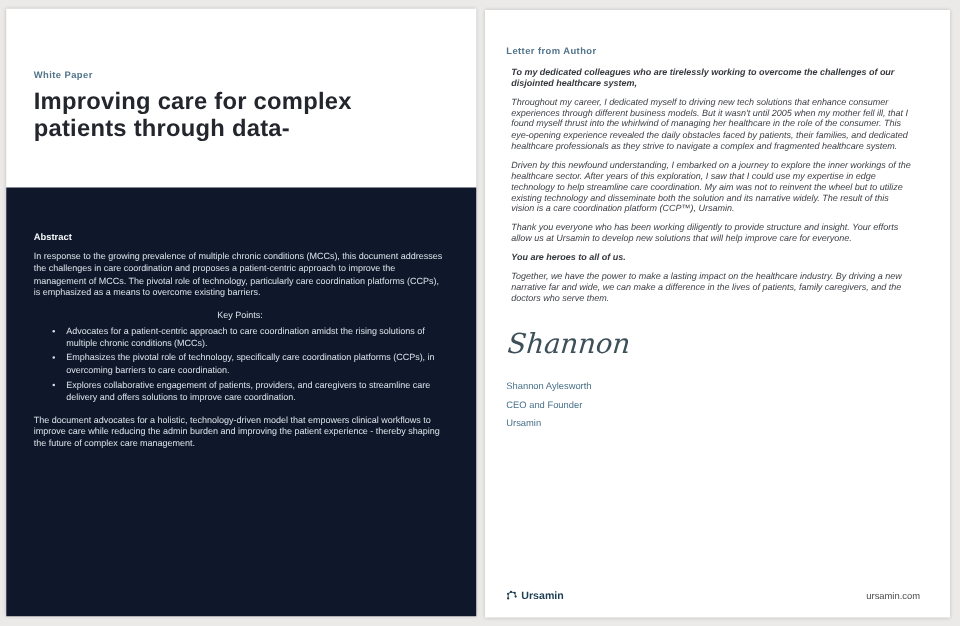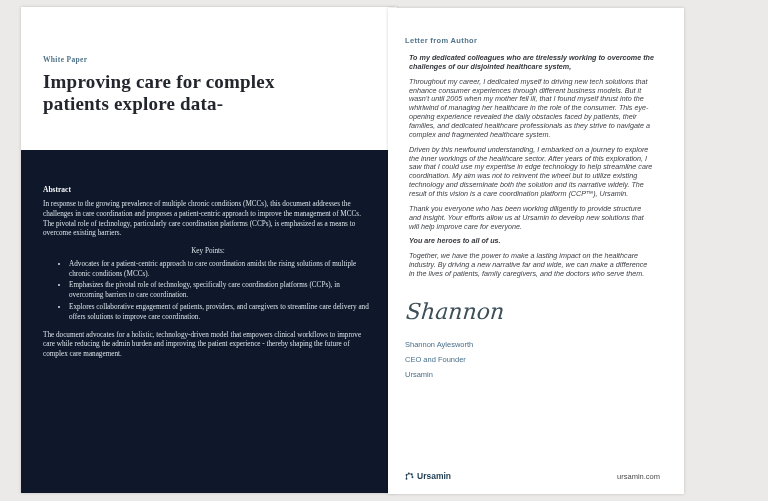--- a/index.html
+++ b/index.html
@@ -9,22 +9,22 @@
     font-family:"Liberation Sans", sans-serif;
     overflow:hidden;
     position:relative;
   }
   .spread { position:relative; width:768px; height:501px; }
   .page {
     position:absolute;
     background:#ffffff;
     box-shadow:0 0 3px rgba(0,0,0,0.18);
   }
-  .page-left  { left:21px;   top:7px; width:376px; height:486px;font-family:Liberation Serif, serif; }
-  .page-right { left:388px; top:8px; width:296px; height:486px; }
+  .page-left  { left:5px;   top:7px; width:376px; height:486px; }
+  .page-right { left:388px; top:8px; width:372px; height:486px; }
 
   
   .title-block { padding:48px 22px 0 22px; }
   .eyebrow {
     font-size:7.5px; font-weight:600; color:#51748a; letter-spacing:0.35px;
   }
   .title {
     margin:7px 0 0; font-size:19px; line-height:1.18; font-weight:600;
     color:#23262d; letter-spacing:0.2px;
   }
@@ -78,21 +78,21 @@
 </head>
 <body>
 
 <div class="spread">
 
   <div class="page page-left">
     <div class="title-block">
       <div class="eyebrow">White Paper</div>
       <h1 class="title">
         <span>Improving care for complex</span>
-        <span>patients explore data-</span>
+        <span>patients through data-</span>
       </h1>
     </div>
 
     <div class="abstract-box">
       <div class="box-heading">Abstract</div>
       <p class="box-para">In response to the growing prevalence of multiple chronic conditions (MCCs), this document addresses the challenges in care coordination and proposes a patient-centric approach to improve the management of MCCs. The pivotal role of technology, particularly care coordination platforms (CCPs), is emphasized as a means to overcome existing barriers.</p>
       <div class="box-subheading">Key Points:</div>
       <ul class="key-points">
         <li>Advocates for a patient-centric approach to care coordination amidst the rising solutions of multiple chronic conditions (MCCs).</li>
         <li>Emphasizes the pivotal role of technology, specifically care coordination platforms (CCPs), in overcoming barriers to care coordination.</li>

